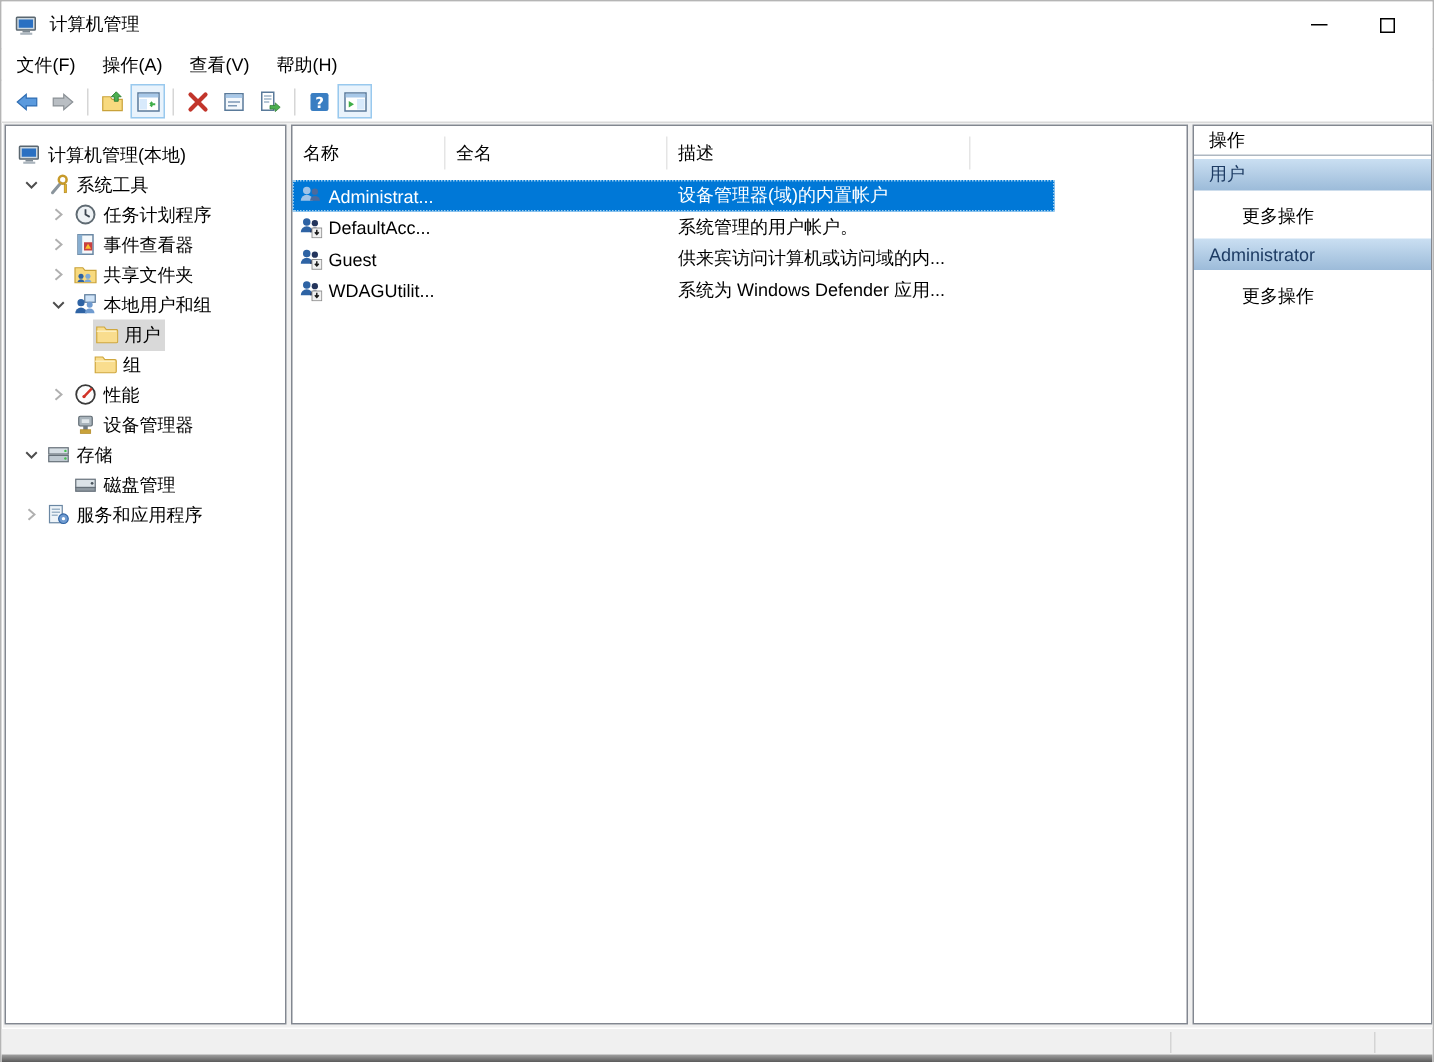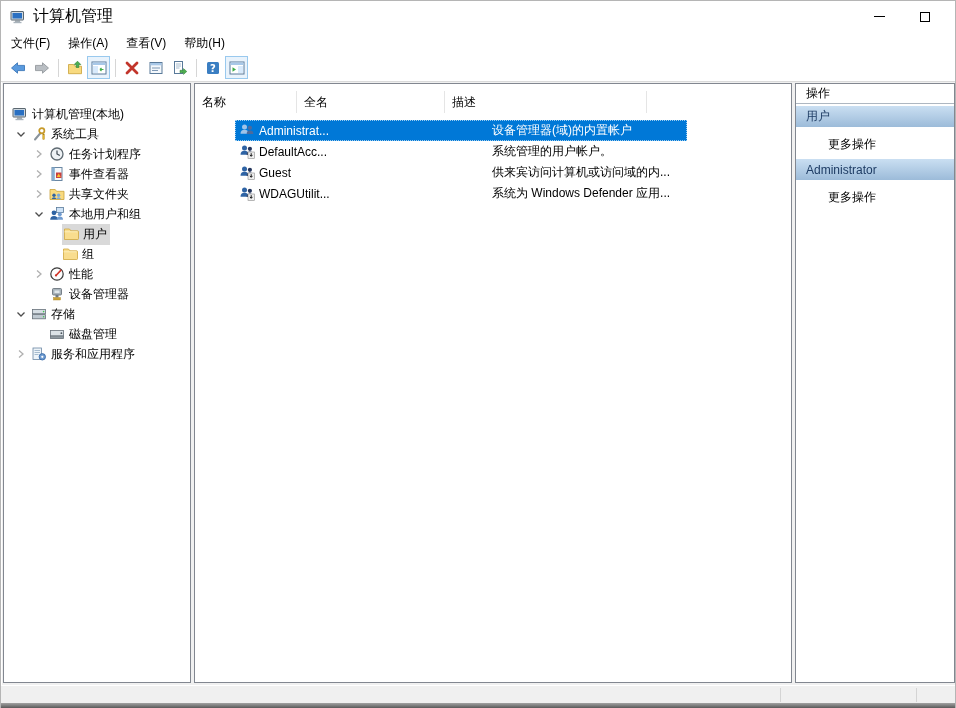--- a/index.html
+++ b/index.html
@@ -3,21 +3,21 @@
 <meta charset="utf-8">
 <style>
   * { margin:0; padding:0; box-sizing:border-box; }
   html,body { width:956px; height:708px; }
   body { font-family:"Liberation Sans","DejaVu Sans",sans-serif; font-size:12px; color:#000; background:#fff; }
   .window { position:relative; width:956px; height:708px; background:#fff; border:1px solid #b5b5b5; border-bottom:none; overflow:hidden; }
 
   
   .titlebar { position:absolute; top:0; left:0; right:0; height:31px; background:#fff; display:flex; align-items:center; padding-left:9px; }
   .titlebar .app-icon { width:16px; height:16px; flex:none; }
-  .titlebar .title { margin-left:7px; font-size:16px; }
+  .titlebar .title { margin-left:7px; font-size:12px; }
   .win-controls { position:absolute; right:8px; top:0; height:31px; display:flex; }
   .win-btn { width:45px; height:31px; display:flex; align-items:center; justify-content:center; cursor:default; }
   .glyph-min { width:11px; height:1px; background:#000; display:block; }
   .glyph-max { width:10px; height:10px; border:1px solid #000; display:block; }
 
   
   .menubar { position:absolute; top:32px; left:0; right:0; height:20px; display:flex; align-items:center; padding-left:1px; background:#fff; }
   .menu-item { padding:2px 9px; }
 
   
@@ -28,40 +28,40 @@
   .tb-sep { width:1px; height:18px; background:#d6d6d6; margin:0 4px; flex:none; }
 
   
   .main { position:absolute; top:81px; left:1px; width:954px; height:603px; background:#f0f0f0; }
   .panel { position:absolute; top:1px; height:600px; background:#fff; border:1px solid #828790; overflow:hidden; }
   .tree-panel   { left:1px;   width:188px; }
   .list-panel   { left:192px; width:598px; }
   .action-panel { left:793px; width:160px; }
 
   
-  .tree { padding-top:20px; }
+  .tree { padding-top:9px; }
   .tree-row { height:20px; display:flex; align-items:center; white-space:nowrap; }
   .tree-row .expander { width:16px; height:16px; flex:none; margin-right:2px; }
   .tree-row .expander svg { width:16px; height:16px; }
   .tree-row .ticon { width:16px; height:16px; flex:none; margin-right:4px; }
   .tree-row .ticon svg { width:16px; height:16px; }
   .lvl0 { padding-left:8px; }
   .lvl1 { padding-left:9px; }
   .lvl2 { padding-left:27px; }
   .lvl3 { padding-left:40px; }
   .sel-wrap { display:flex; align-items:center; background:#d9d9d9; padding:2px 3px 2px 1px; }
   .sel-wrap .ticon { margin-right:4px; }
 
   
   .list-header { height:36px; display:flex; align-items:center; position:relative; }
   .list-header .col { height:22px; display:flex; align-items:center; padding-left:7px; border-right:1px solid #e5e5e5; }
   .col-name { width:102px; }
   .col-full { width:148px; }
   .col-desc { width:202px; }
-  .list-row { height:21px; width:452px; display:flex; align-items:center; position:relative;margin-left:40px; }
+  .list-row { height:21px; width:508px; display:flex; align-items:center; position:relative; }
   .list-row .uicon { position:absolute; left:4px; top:2px; width:16px; height:16px; }
   .list-row .uicon svg { width:16px; height:16px; }
   .list-row .c-name { position:absolute; left:24px; width:78px; overflow:hidden; white-space:nowrap; }
   .list-row .c-full { position:absolute; left:106px; width:144px; overflow:hidden; white-space:nowrap; }
   .list-row .c-desc { position:absolute; left:257px; width:195px; overflow:hidden; white-space:nowrap; }
   .list-row.selected { background:#0078d7; color:#fff; outline:1px dotted #9ccdf0; outline-offset:-1px; }
 
   
   .action-title { height:20px; display:flex; align-items:center; padding-left:10px; border-bottom:1px solid #aeb7c1; }
   .action-section-header { height:21px; margin-top:2px; display:flex; align-items:center; padding-left:10px; color:#1e3c64; background:linear-gradient(#cadff2,#9cbbd9); }

